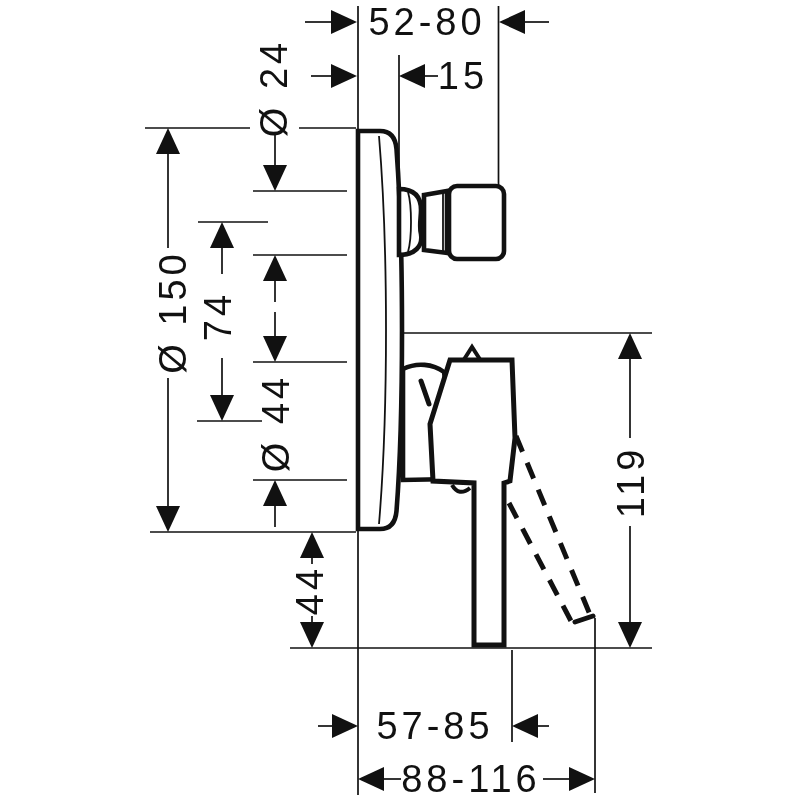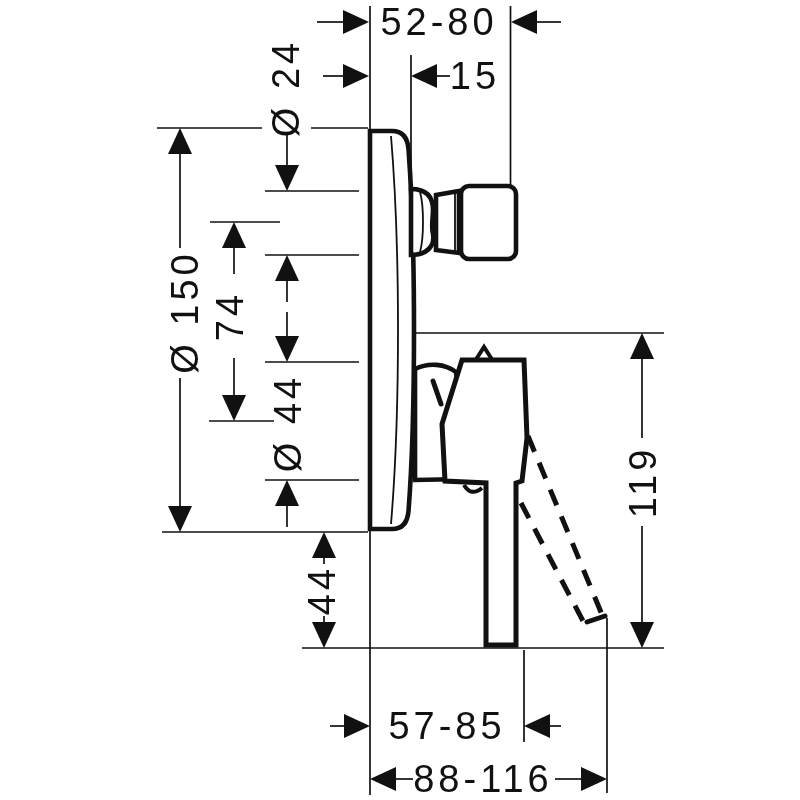--- a/index.html
+++ b/index.html
@@ -1,16 +1,16 @@
 <!DOCTYPE html>
 <html><head>
 <meta charset="utf-8">
 <style>
   html,body{margin:0;padding:0;background:#ffffff;}
-  #canvas{position:relative;width:776px;height:800px;background:#ffffff;overflow:hidden;padding-left:12px;}
+  #canvas{position:relative;width:776px;height:800px;background:#ffffff;overflow:hidden;}
   .dim-text{
     font-family:"Liberation Sans", sans-serif;
     font-size:38px;
     letter-spacing:4px;
     fill:#111111;
   }
   .thin{stroke:#111111;stroke-width:1.7;fill:none;}
   .mid{stroke:#111111;stroke-width:1.8;fill:none;}
   .thick{stroke:#111111;stroke-width:4.6;fill:#ffffff;}
   .thick-nofill{stroke:#111111;stroke-width:4;fill:none;}

